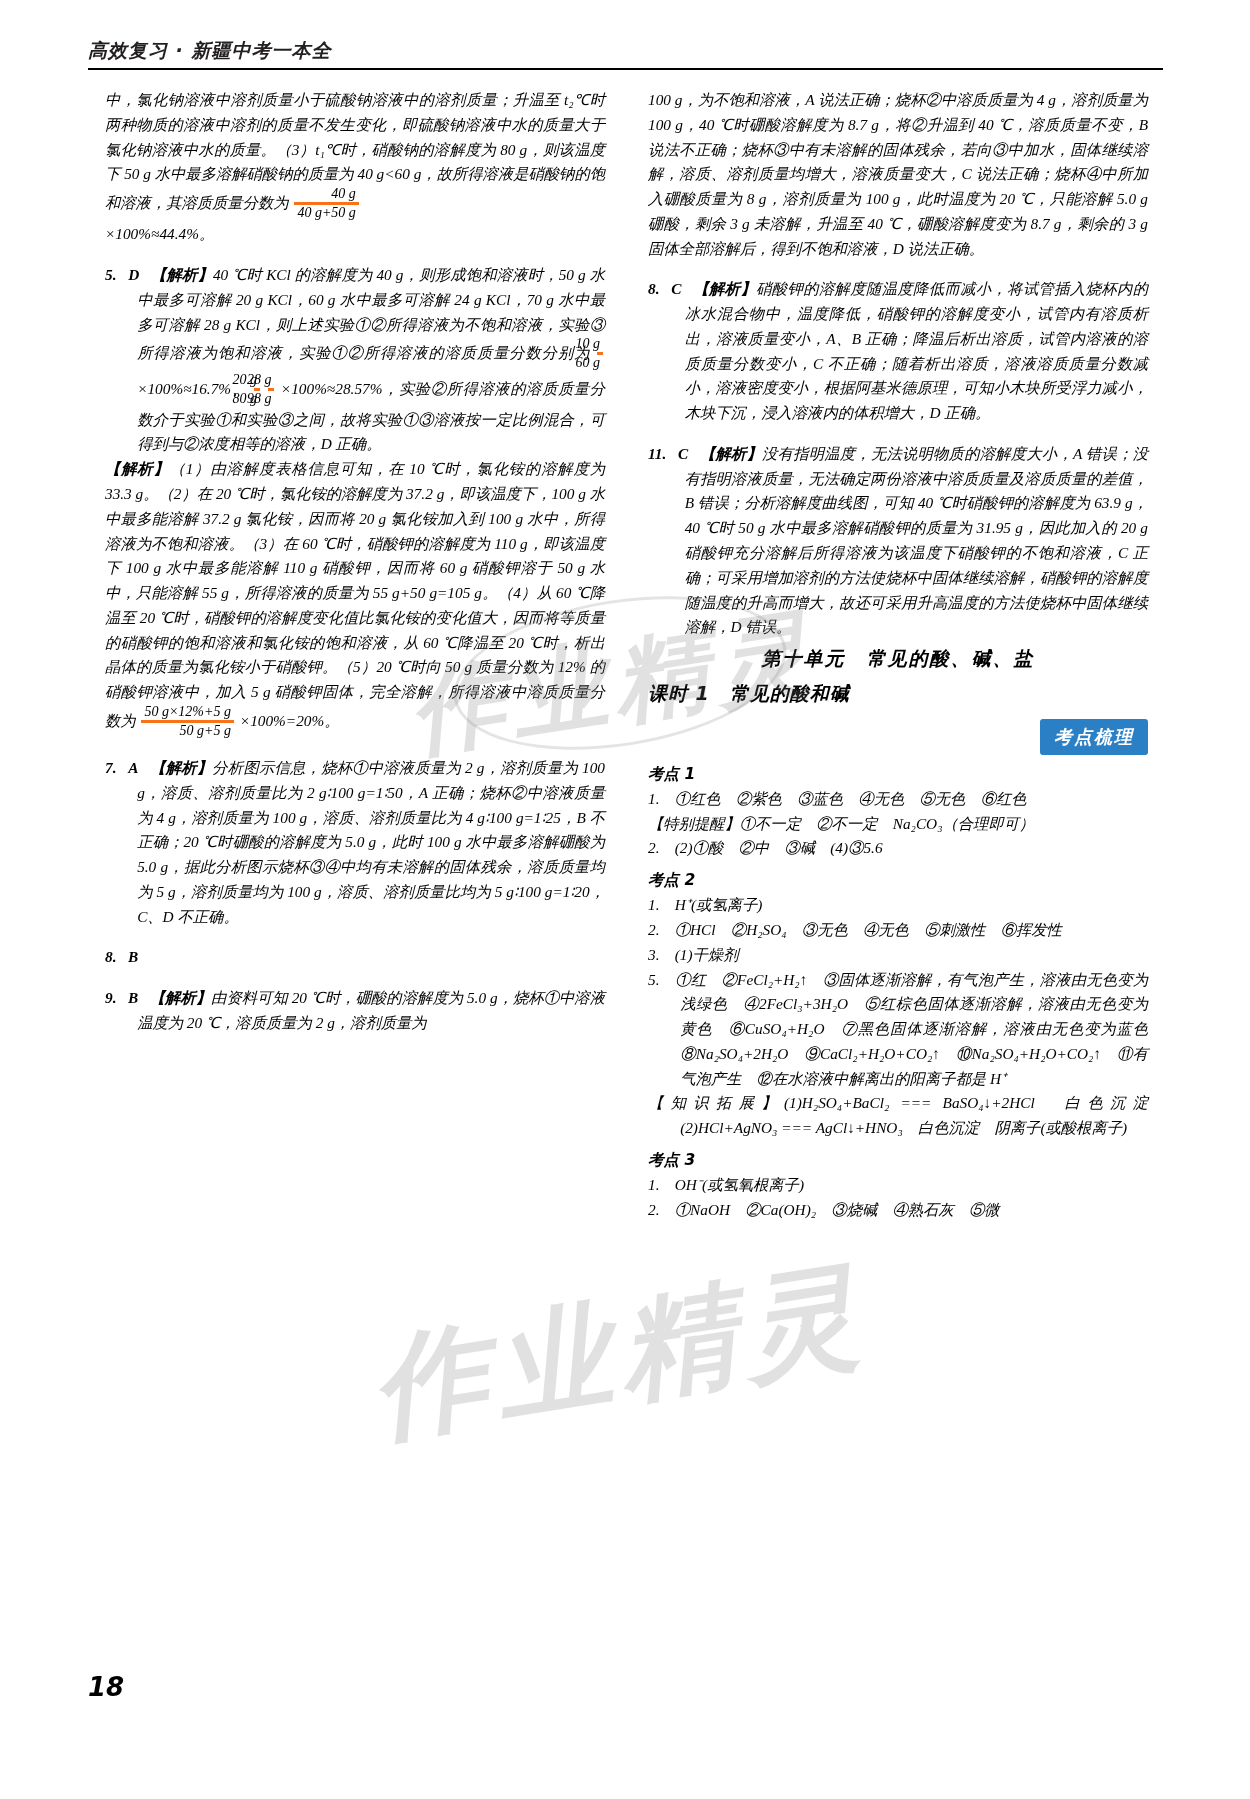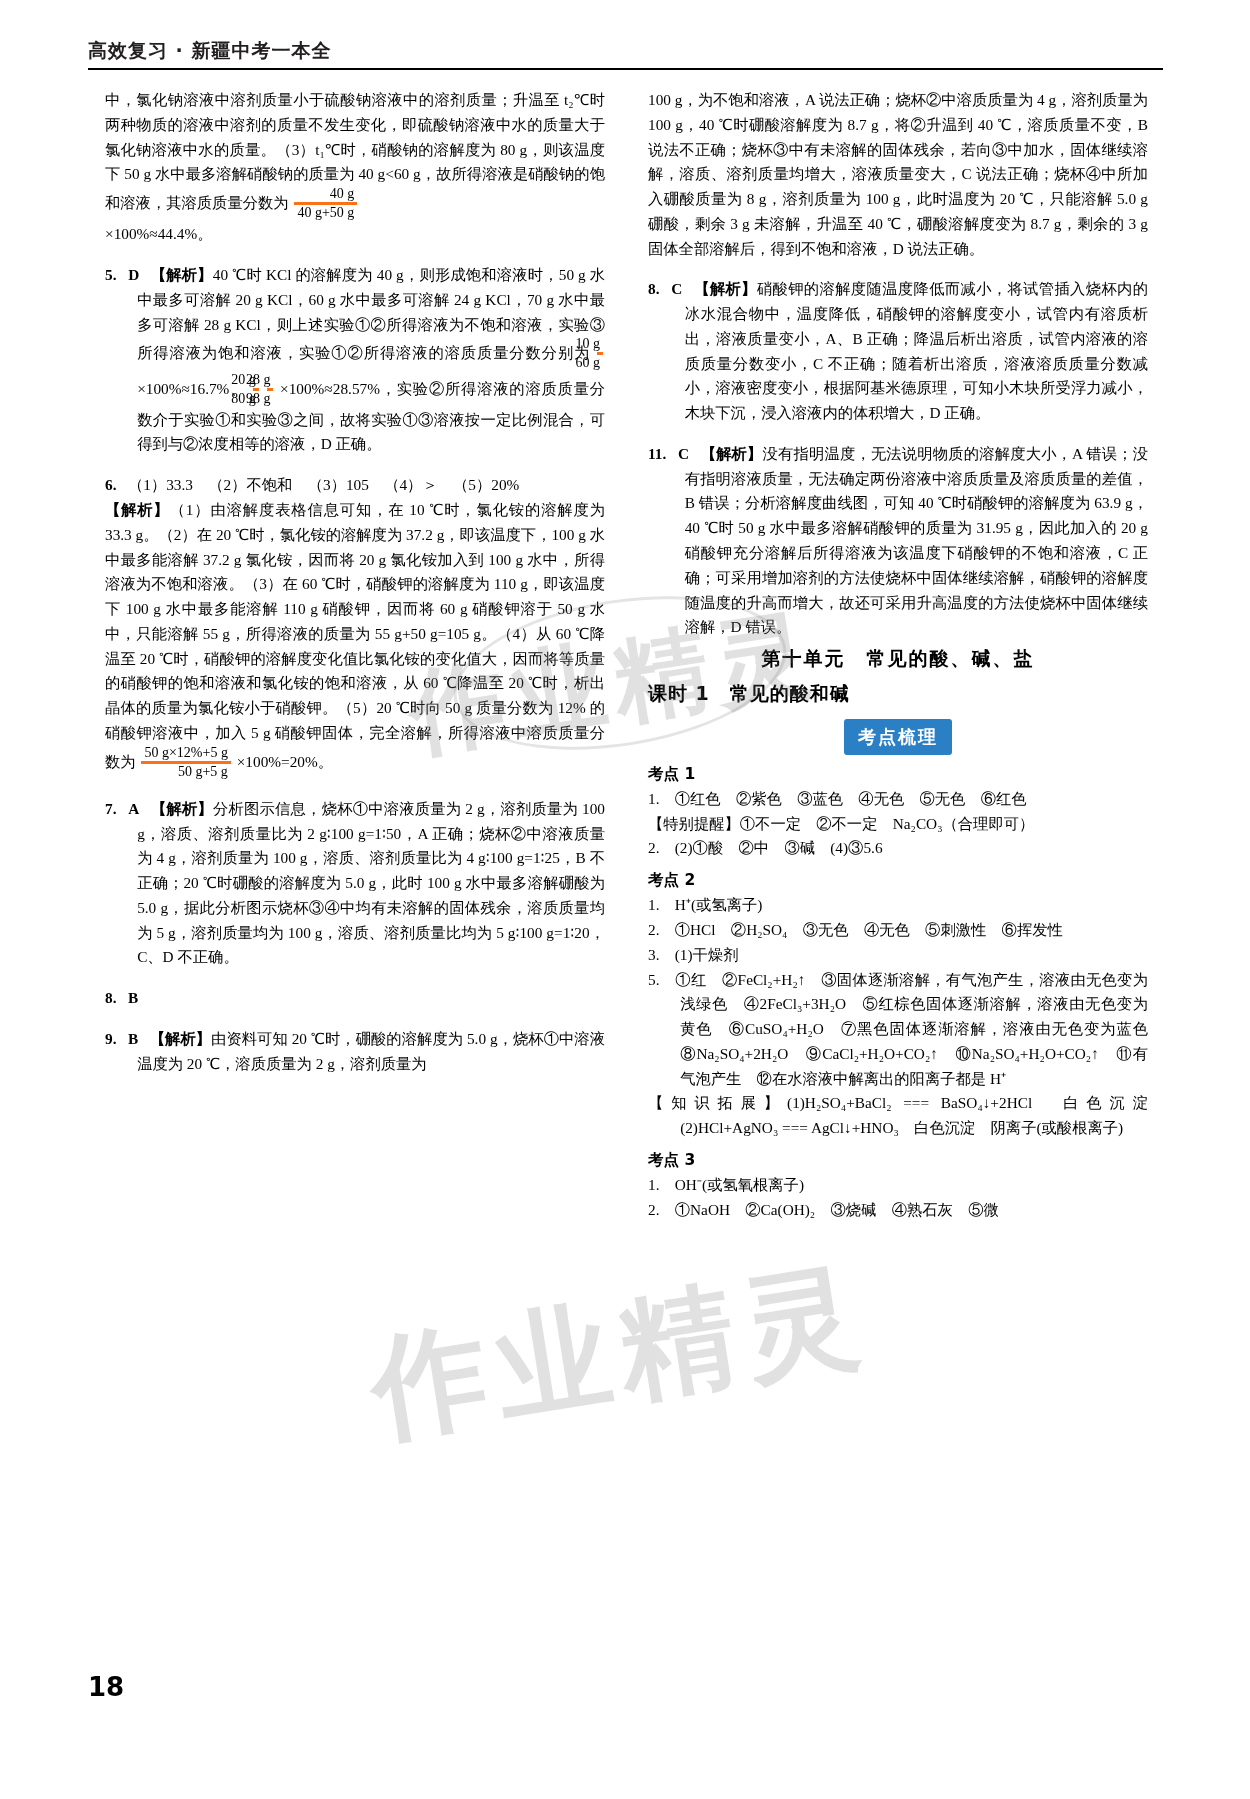--- a/index.html
+++ b/index.html
@@ -6,21 +6,21 @@
   body{
     width:1250px;height:1799px;
     background:#ffffff;
     font-family:"Liberation Serif", serif;
     color:#000;
     position:relative;
     overflow:hidden;
   }
   .page{
     position:absolute;
-    left:0;top:0;width:1250px;height:1542px;
+    left:0;top:0;width:1250px;height:1542px;font-style:italic;
   }
   .header{
     position:absolute;
     left:88px;top:38px;
     font-size:19px;
     letter-spacing:1px;
     color:#231f20;
     font-family:"DejaVu Sans", sans-serif;
     font-weight:bold;
   }
@@ -170,24 +170,20 @@
         <span class="nu">20 g</span>
         <span class="de">80 g</span>
       </span>
       <span class="frac">
         <span class="nu">28 g</span>
         <span class="de">98 g</span>
       </span>
       <span>×100%≈28.57%，实验②所得溶液的溶质质量分数介于实验①和实验③之间，故将实验①③溶液按一定比例混合，可得到与②浓度相等的溶液，D 正确。</span>
     </div>
 
-    <div class="p hang tblock">
-      <span class="b">6.</span>
-      <span style="margin-left:.5em">（1）33.3　（2）不饱和　（3）105　（4）＞　（5）20%</span>
-    </div>
     <div class="p">
       <span class="jiexi">【解析】</span><span>（1）由溶解度表格信息可知，在 10 ℃时，氯化铵的溶解度为 33.3 g。（2）在 20 ℃时，氯化铵的溶解度为 37.2 g，即该温度下，100 g 水中最多能溶解 37.2 g 氯化铵，因而将 20 g 氯化铵加入到 100 g 水中，所得溶液为不饱和溶液。（3）在 60 ℃时，硝酸钾的溶解度为 110 g，即该温度下 100 g 水中最多能溶解 110 g 硝酸钾，因而将 60 g 硝酸钾溶于 50 g 水中，只能溶解 55 g，所得溶液的质量为 55 g+50 g=105 g。（4）从 60 ℃降温至 20 ℃时，硝酸钾的溶解度变化值比氯化铵的变化值大，因而将等质量的硝酸钾的饱和溶液和氯化铵的饱和溶液，从 60 ℃降温至 20 ℃时，析出晶体的质量为氯化铵小于硝酸钾。（5）20 ℃时向 50 g 质量分数为 12% 的硝酸钾溶液中，加入 5 g 硝酸钾固体，完全溶解，所得溶液中溶质质量分数为</span>
       <span class="frac">
         <span class="nu">50 g×12%+5 g</span>
         <span class="de">50 g+5 g</span>
       </span>
       <span>×100%=20%。</span>
     </div>
 
     <div class="p hang tblock">
@@ -220,21 +216,21 @@
     </div>
 
     <div class="p hang2 tblock">
       <span class="b">11.</span>
       <span class="b" style="margin-left:.5em">C</span>
       <span class="jiexi" style="margin-left:.5em">【解析】</span><span>没有指明温度，无法说明物质的溶解度大小，A 错误；没有指明溶液质量，无法确定两份溶液中溶质质量及溶质质量的差值，B 错误；分析溶解度曲线图，可知 40 ℃时硝酸钾的溶解度为 63.9 g，40 ℃时 50 g 水中最多溶解硝酸钾的质量为 31.95 g，因此加入的 20 g 硝酸钾充分溶解后所得溶液为该温度下硝酸钾的不饱和溶液，C 正确；可采用增加溶剂的方法使烧杯中固体继续溶解，硝酸钾的溶解度随温度的升高而增大，故还可采用升高温度的方法使烧杯中固体继续溶解，D 错误。</span>
     </div>
 
     <div class="unit-title">第十单元　常见的酸、碱、盐</div>
     <div class="lesson-title">课时 1　常见的酸和碱</div>
-    <div style="text-align:center">
+    <div style="text-align:right">
       <span class="section-badge">考点梳理</span>
     </div>
 
     <div class="kaodian">考点 1</div>
     <div class="p hang">1.　①红色　②紫色　③蓝色　④无色　⑤无色　⑥红色</div>
     <div class="p hang">【特别提醒】①不一定　②不一定　Na₂CO₃（合理即可）</div>
     <div class="p hang">2.　(2)①酸　②中　③碱　(4)③5.6</div>
 
     <div class="kaodian">考点 2</div>
     <div class="p hang">1.　H⁺(或氢离子)</div>

